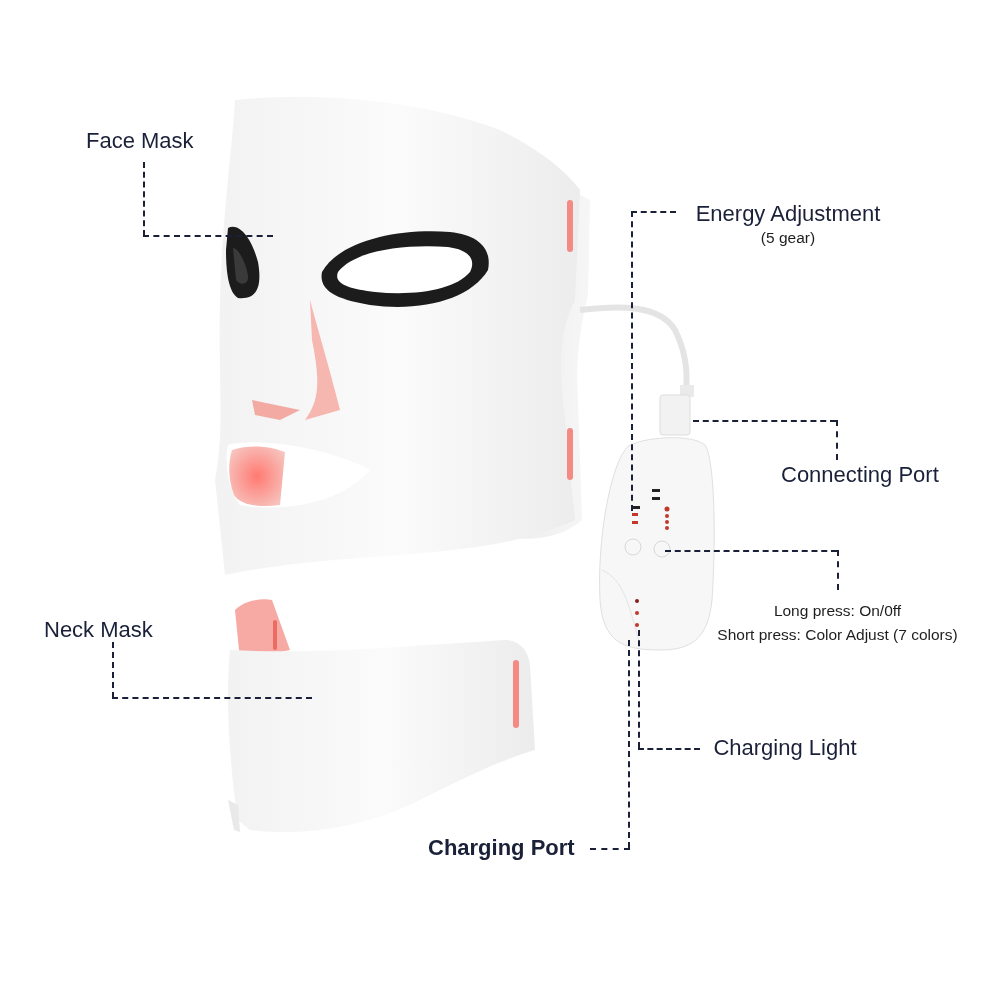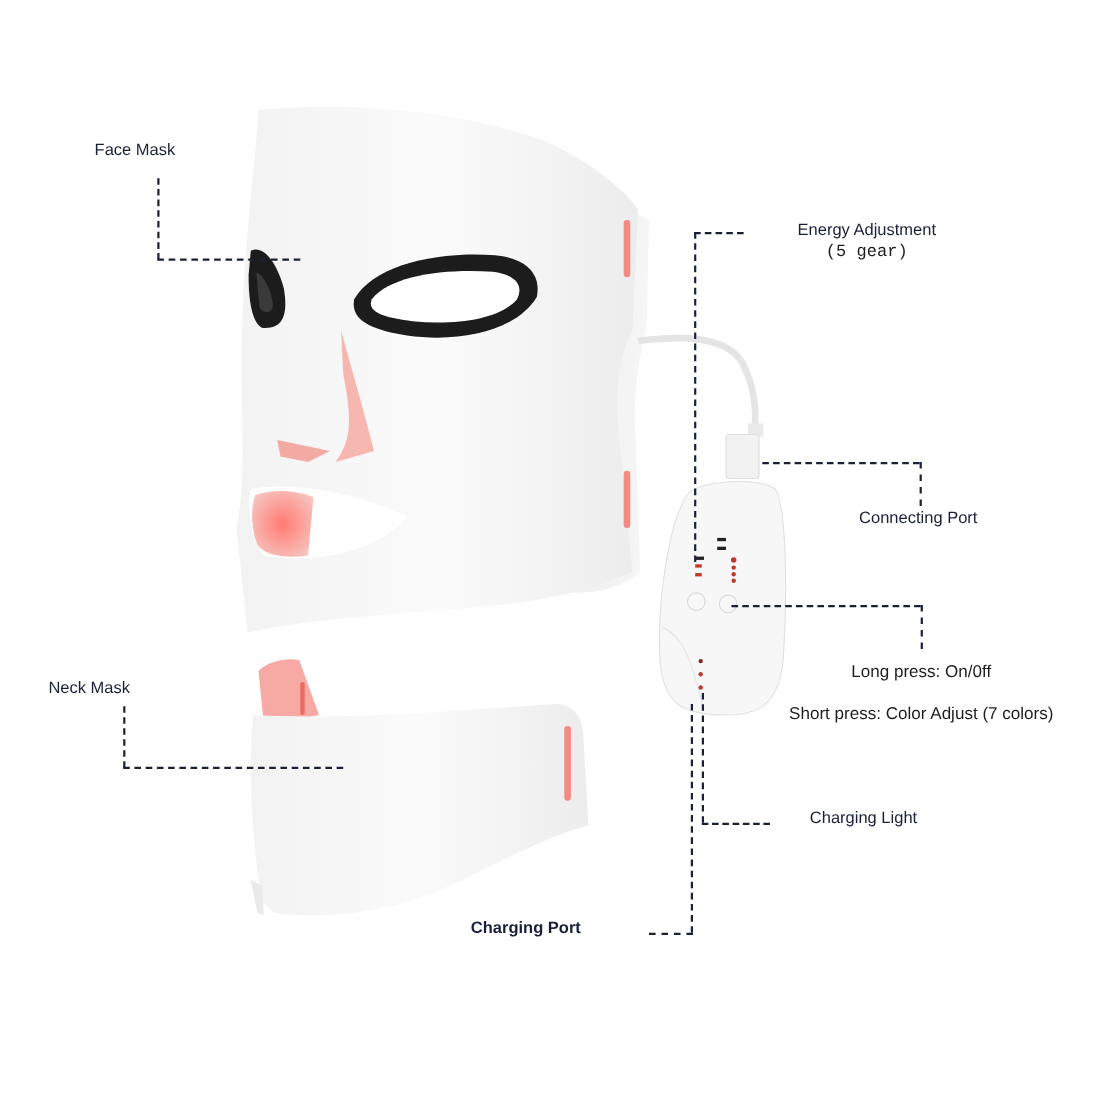--- a/index.html
+++ b/index.html
@@ -1,19 +1,19 @@
 <!DOCTYPE html>
 <html><head>
 <meta charset="utf-8">
 <style>
   html, body { margin:0; padding:0; background:#ffffff; }
   body { width:1000px; height:1000px; position:relative; overflow:hidden;
          font-family:"Liberation Sans", sans-serif; color:#1a2038; }
   .abs { position:absolute; }
-  .title { font-size:15px; font-weight:normal; color:#1a2038; white-space:nowrap; }
+  .title { font-size:22px; font-weight:normal; color:#1a2038; white-space:nowrap; }
   .sub { font-size:15.5px; color:#1e1e1e; white-space:nowrap; text-align:center; }
   .hd { border-top:2px dashed #1a2038; height:0; }
   .vd { border-left:2px dashed #1a2038; width:0; }
   svg { position:absolute; left:0; top:0; }
 </style>
 </head>
 <body>
 
 <svg width="1000" height="1000" viewBox="0 0 1000 1000">
   <defs>
@@ -104,28 +104,28 @@
 <div class="abs vd" style="left:628px; top:640px; height:208px;"></div>
 <div class="abs hd" style="left:590px; top:848px; width:40px;"></div>
 
 <div class="abs vd" style="left:112px; top:642px; height:56px;"></div>
 <div class="abs hd" style="left:112px; top:697px; width:200px;"></div>
 
 <div class="abs title" style="left:86px; top:128px;">Face Mask</div>
 
 <div class="abs" style="left:683px; top:201px; width:210px; text-align:center;">
   <div class="title">Energy Adjustment</div>
-  <div class="sub" style="margin-top:2px;font-family:Liberation Mono, monospace;">(5 gear)</div>
+  <div class="sub" style="margin-top:2px;">(5 gear)</div>
 </div>
 
 <div class="abs title" style="left:781px; top:462px;">Connecting Port</div>
 
 <div class="abs" style="left:690px; top:598px; width:295px; text-align:center;">
   <div class="sub" style="margin-top:4px;text-align:center;">Long press: On/0ff</div>
-  <div class="sub" style="margin-top:21px;">Short press: Color Adjust (7 colors)</div>
+  <div class="sub" style="margin-top:6px;">Short press: Color Adjust (7 colors)</div>
 </div>
 
 <div class="abs" style="left:645px; top:735px; width:280px; text-align:center;">
   <div class="title">Charging Light</div>
 </div>
 
 <div class="abs title" style="left:428px; top:835px;font-weight:bold;">Charging Port</div>
 
 <div class="abs title" style="left:44px; top:617px;">Neck Mask</div>
 

